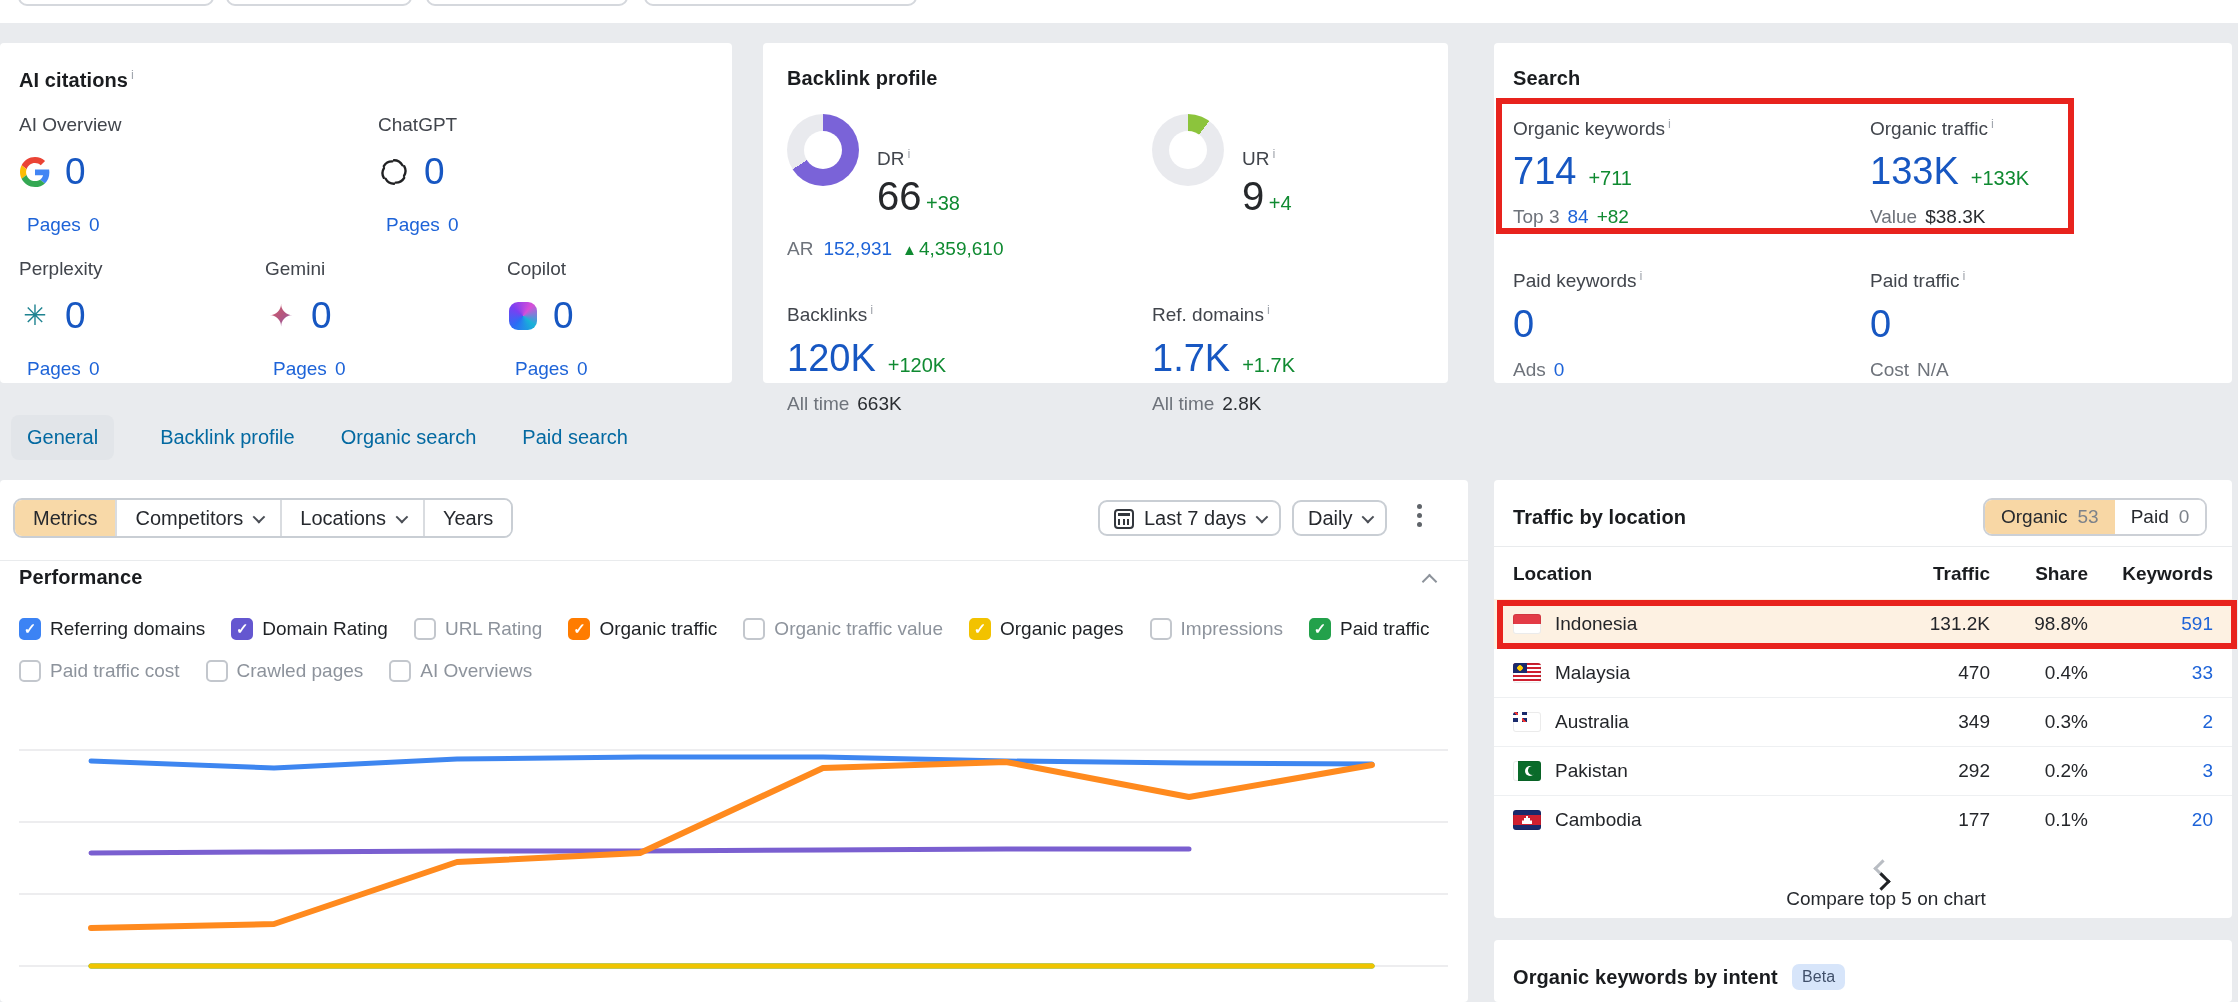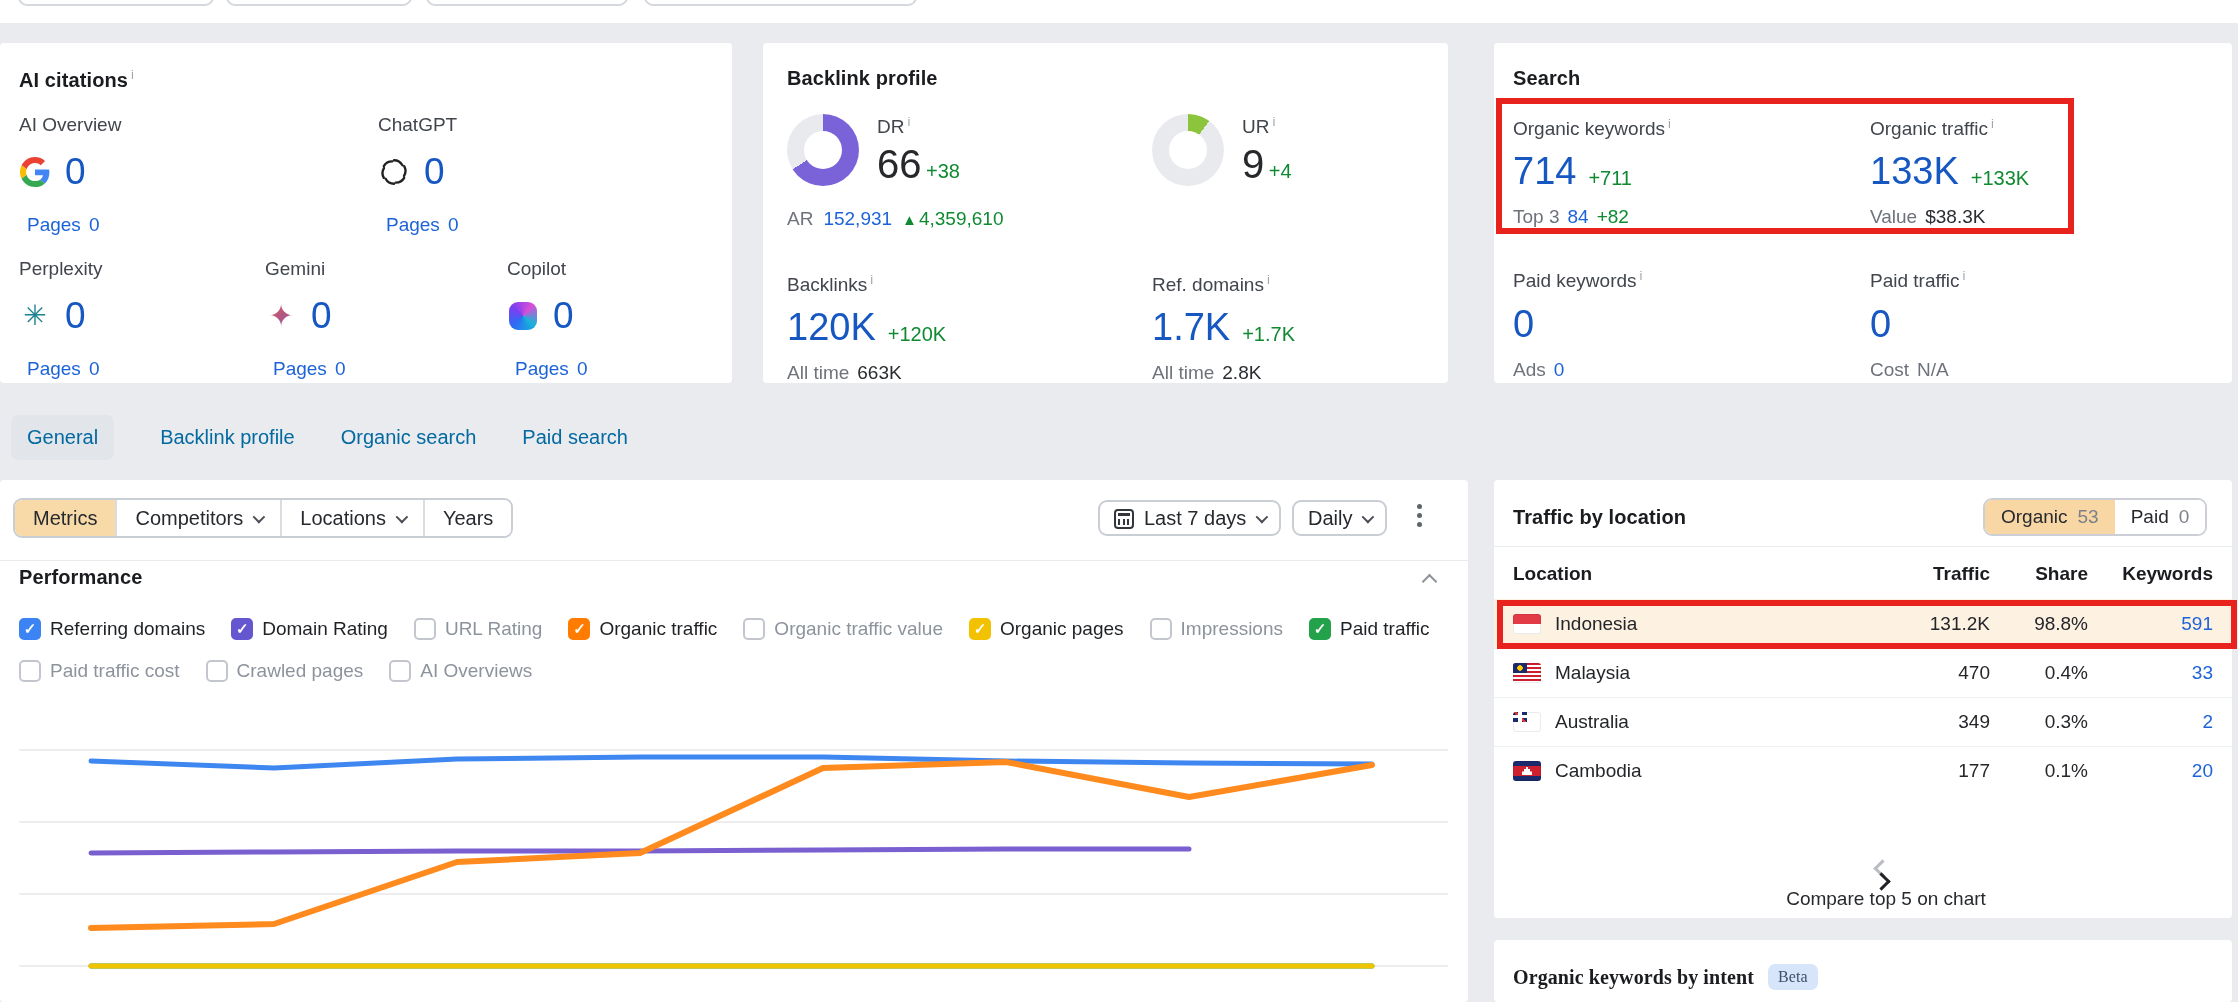--- a/index.html
+++ b/index.html
@@ -12,21 +12,21 @@
   .topbtn { position:absolute; top:-20px; height:26px; background:#fff; border:2px solid #d5d8dd; border-radius:9px; }
 
   
   .card { position:absolute; background:#fff; border-radius:4px; }
   #card-ai   { left:0;    top:43;  width:732px;  height:340px; padding:24px 20px 0 19px; }
   #card-bl   { left:763px; top:43px; width:685px; height:340px; padding:24px 20px 0 24px; }
   #card-se   { left:1494px; top:43px; width:738px; height:340px; padding:24px 20px 0 19px; }
   #card-ai, #card-bl, #card-se { top:43px; }
   #card-main { left:0; top:480px; width:1468px; height:522px; }
   #card-loc  { left:1494px; top:480px; width:738px; height:438px; }
-  #card-intent { left:1494px; top:940px; width:738px; height:62px; padding:24px 8px 0 19px;font-family:Liberation Serif, serif; }
+  #card-intent { left:1494px; top:940px; width:738px; height:62px; padding:24px 8px 0 19px; }
 
   .card-title { font-size:20px; font-weight:700; color:#1a1c1f; letter-spacing:.1px; }
   sup.info { font-size:13px; color:#a2a7ae; font-weight:400; margin-left:3px; vertical-align:super; }
 
   .lbl  { font-size:19px; color:#41454c; }
   .link { color:#1d63d8; }
   .green{ color:#0f8a31; }
   .bignum { font-size:38px; color:#1757c2; line-height:1; }
   .delta { font-size:20px; color:#0f8a31; }
   .muted { color:#9aa0a6; }
@@ -41,21 +41,21 @@
   .icon30 { width:32px; height:32px; display:inline-flex; align-items:center; justify-content:center; }
   .gemini-star { font-size:30px; background:linear-gradient(135deg,#d95b63,#b5567e,#7b5ec9); -webkit-background-clip:text; background-clip:text; color:transparent; }
   .perplexity-glyph { font-size:28px; color:#1f8391; }
   .copilot-blob { width:28px; height:28px; border-radius:9px; background:conic-gradient(from 220deg,#2a6df5,#7a3ff2,#d84fd8,#18b3d8,#2a6df5); }
 
   
   .metric2col { display:flex; margin-top:24px; }
   .donut-wrap { display:flex; gap:18px; }
   .donut { width:72px; height:72px; border-radius:50%; position:relative; }
   .donut::after { content:""; position:absolute; inset:17px; background:#fff; border-radius:50%; }
-  .donut-side .lbl { margin-bottom:6px; }
+  .donut-side .lbl { margin-bottom:6px;margin-top:32px; }
   .donut-big { font-size:40px; color:#26282b; line-height:1; }
   .ar-line { margin-top:22px; font-size:19px; }
   .ar-line .arlbl { color:#6e737b; margin-right:10px; }
   .tri { color:#0f8a31; font-size:15px; margin:0 2px 0 10px; }
   .kv-block .lbl { margin-bottom:12px; }
   .kv-vals { display:flex; align-items:flex-end; gap:12px; margin-bottom:16px; }
   .kv-sub { font-size:19px; color:#6e737b; }
   .kv-sub .v { margin-left:8px; }
 
   
@@ -445,20 +445,29 @@
         <div class="c-loc">
             <span class="flag" data-flag="flag-australia"></span>
             <span>Australia</span>
           </div>
         <div class="c-tr">349</div>
         <div class="c-sh">0.3%</div>
         <div class="c-kw link">2</div>
       </div>
       <div class="loc-row">
         <div class="c-loc">
+            <span class="flag" data-flag="flag-pakistan"></span>
+            <span>Pakistan</span>
+          </div>
+        <div class="c-tr">292</div>
+        <div class="c-sh">0.2%</div>
+        <div class="c-kw link">3</div>
+      </div>
+      <div class="loc-row">
+        <div class="c-loc">
             <span class="flag" data-flag="flag-cambodia"></span>
             <span>Cambodia</span>
           </div>
         <div class="c-tr">177</div>
         <div class="c-sh">0.1%</div>
         <div class="c-kw link">20</div>
       </div>
     </div>
 
     <div class="pager">

